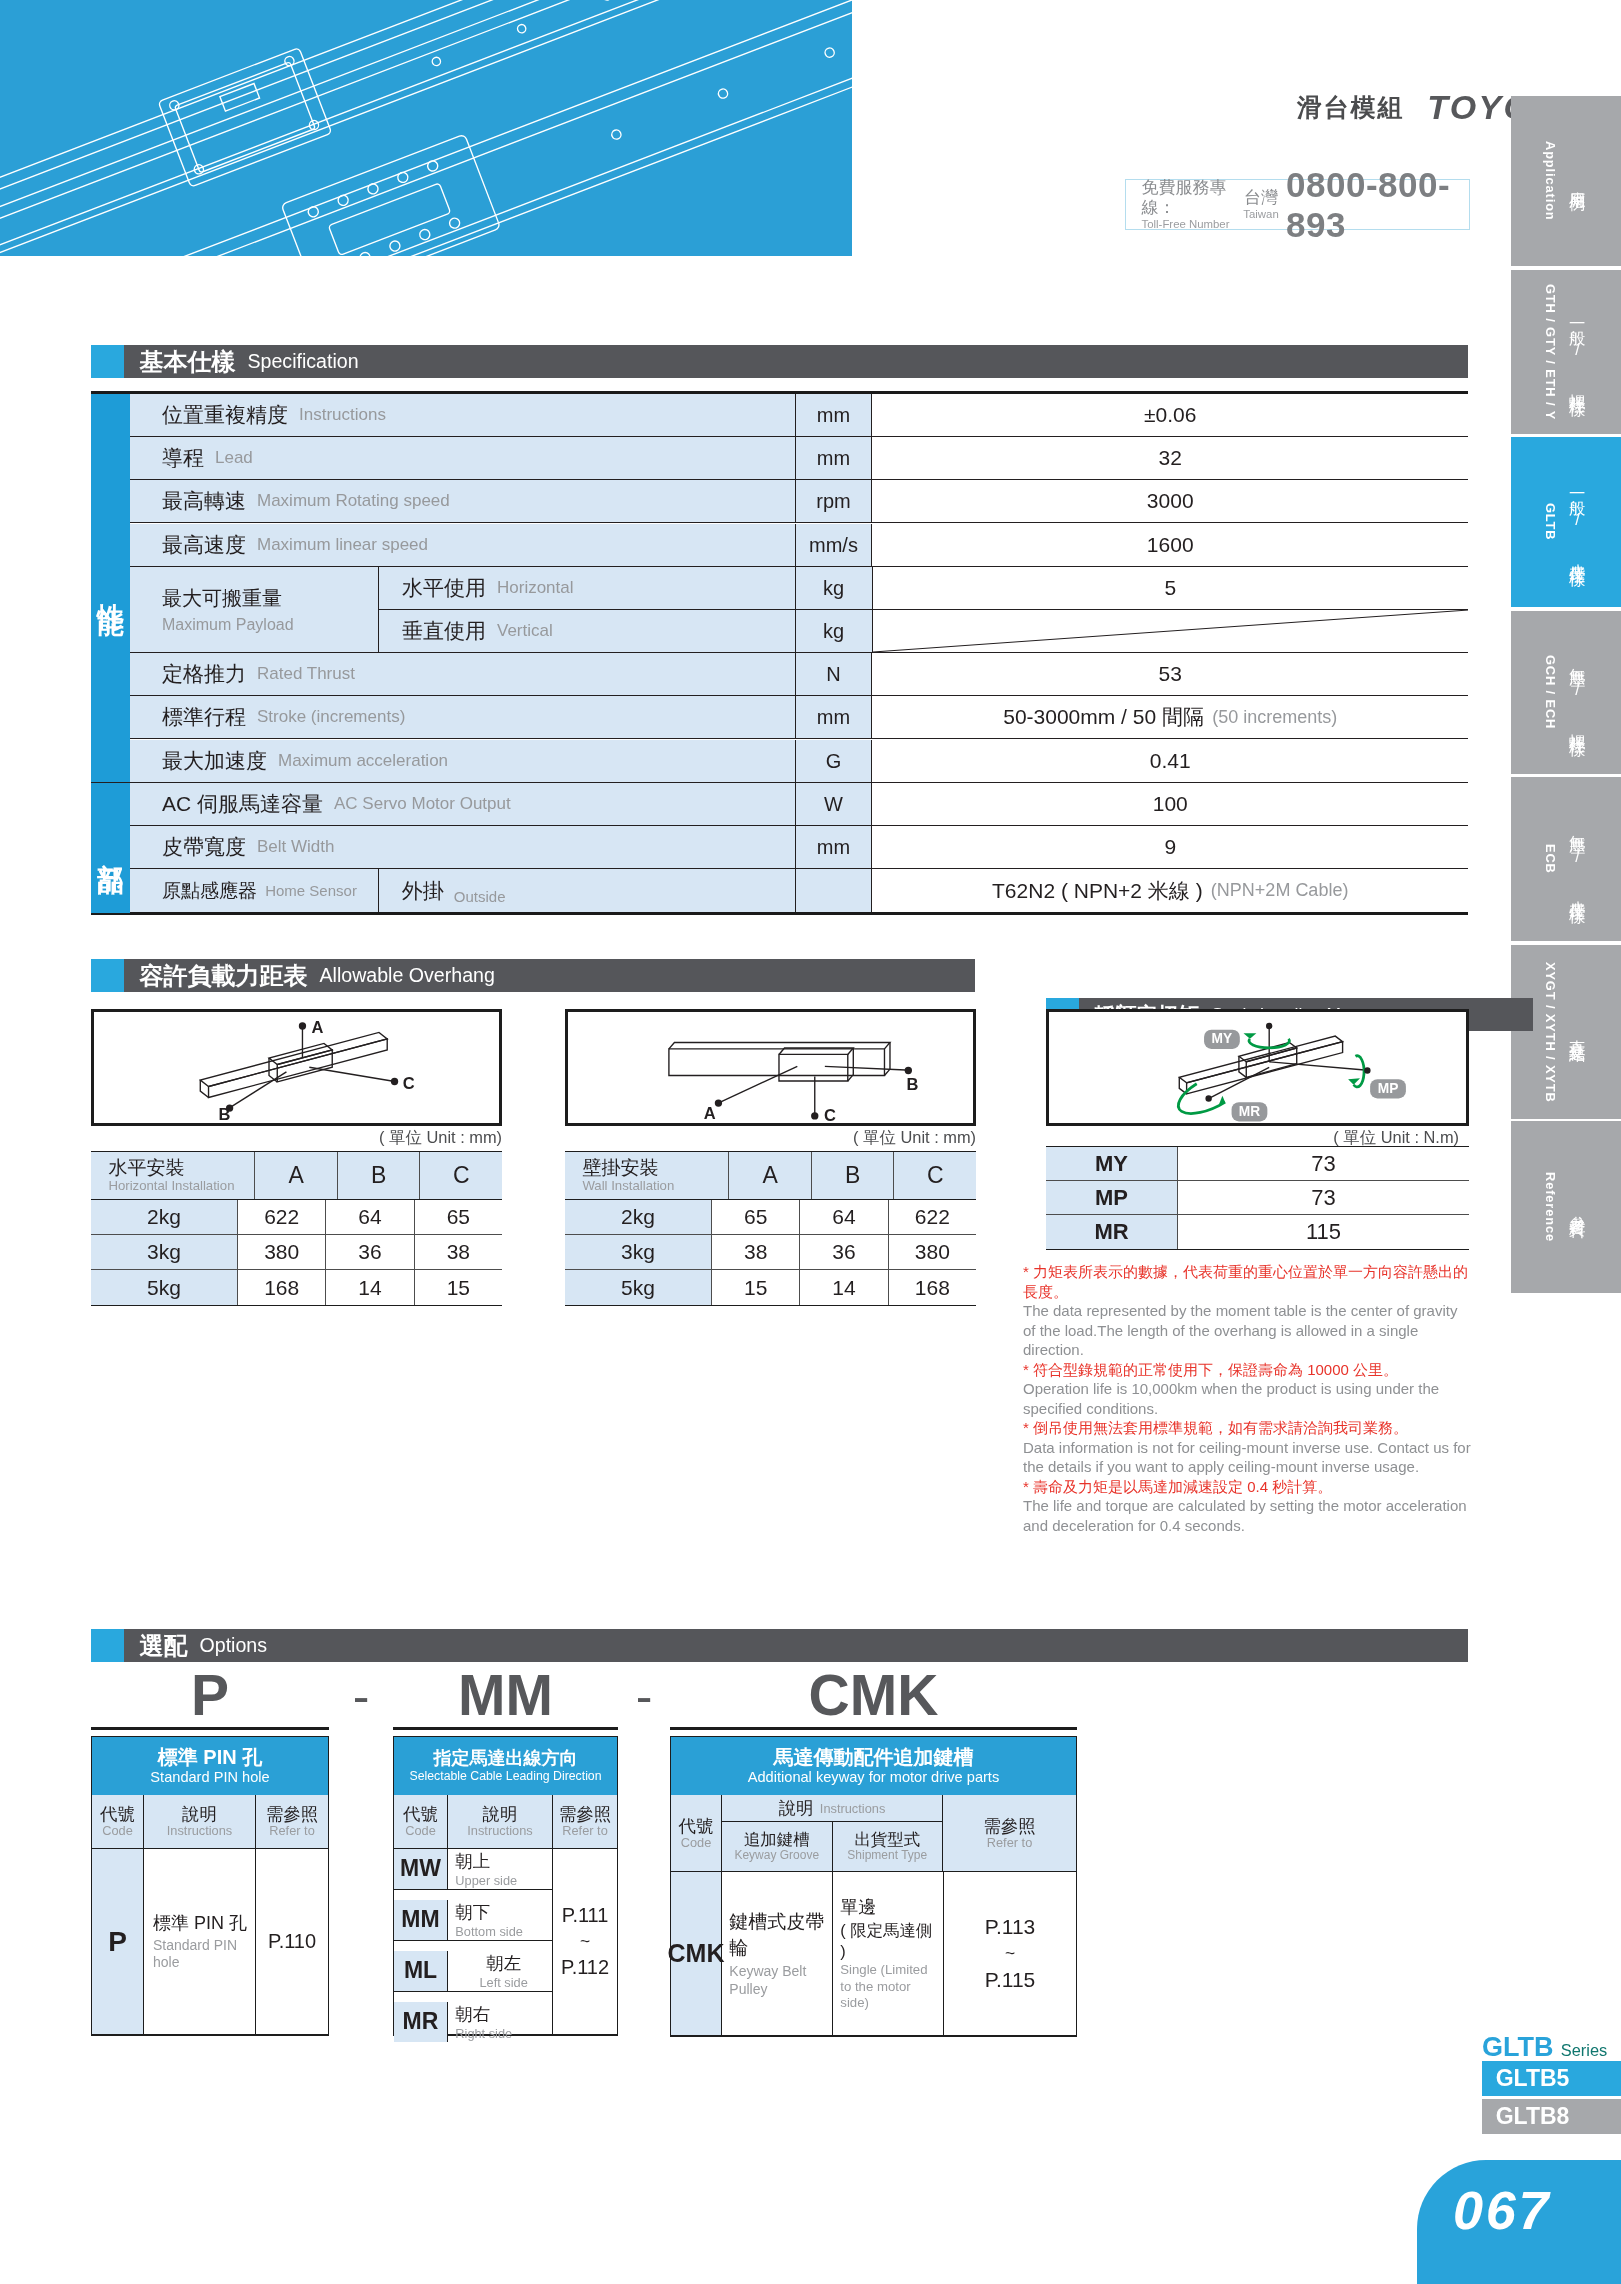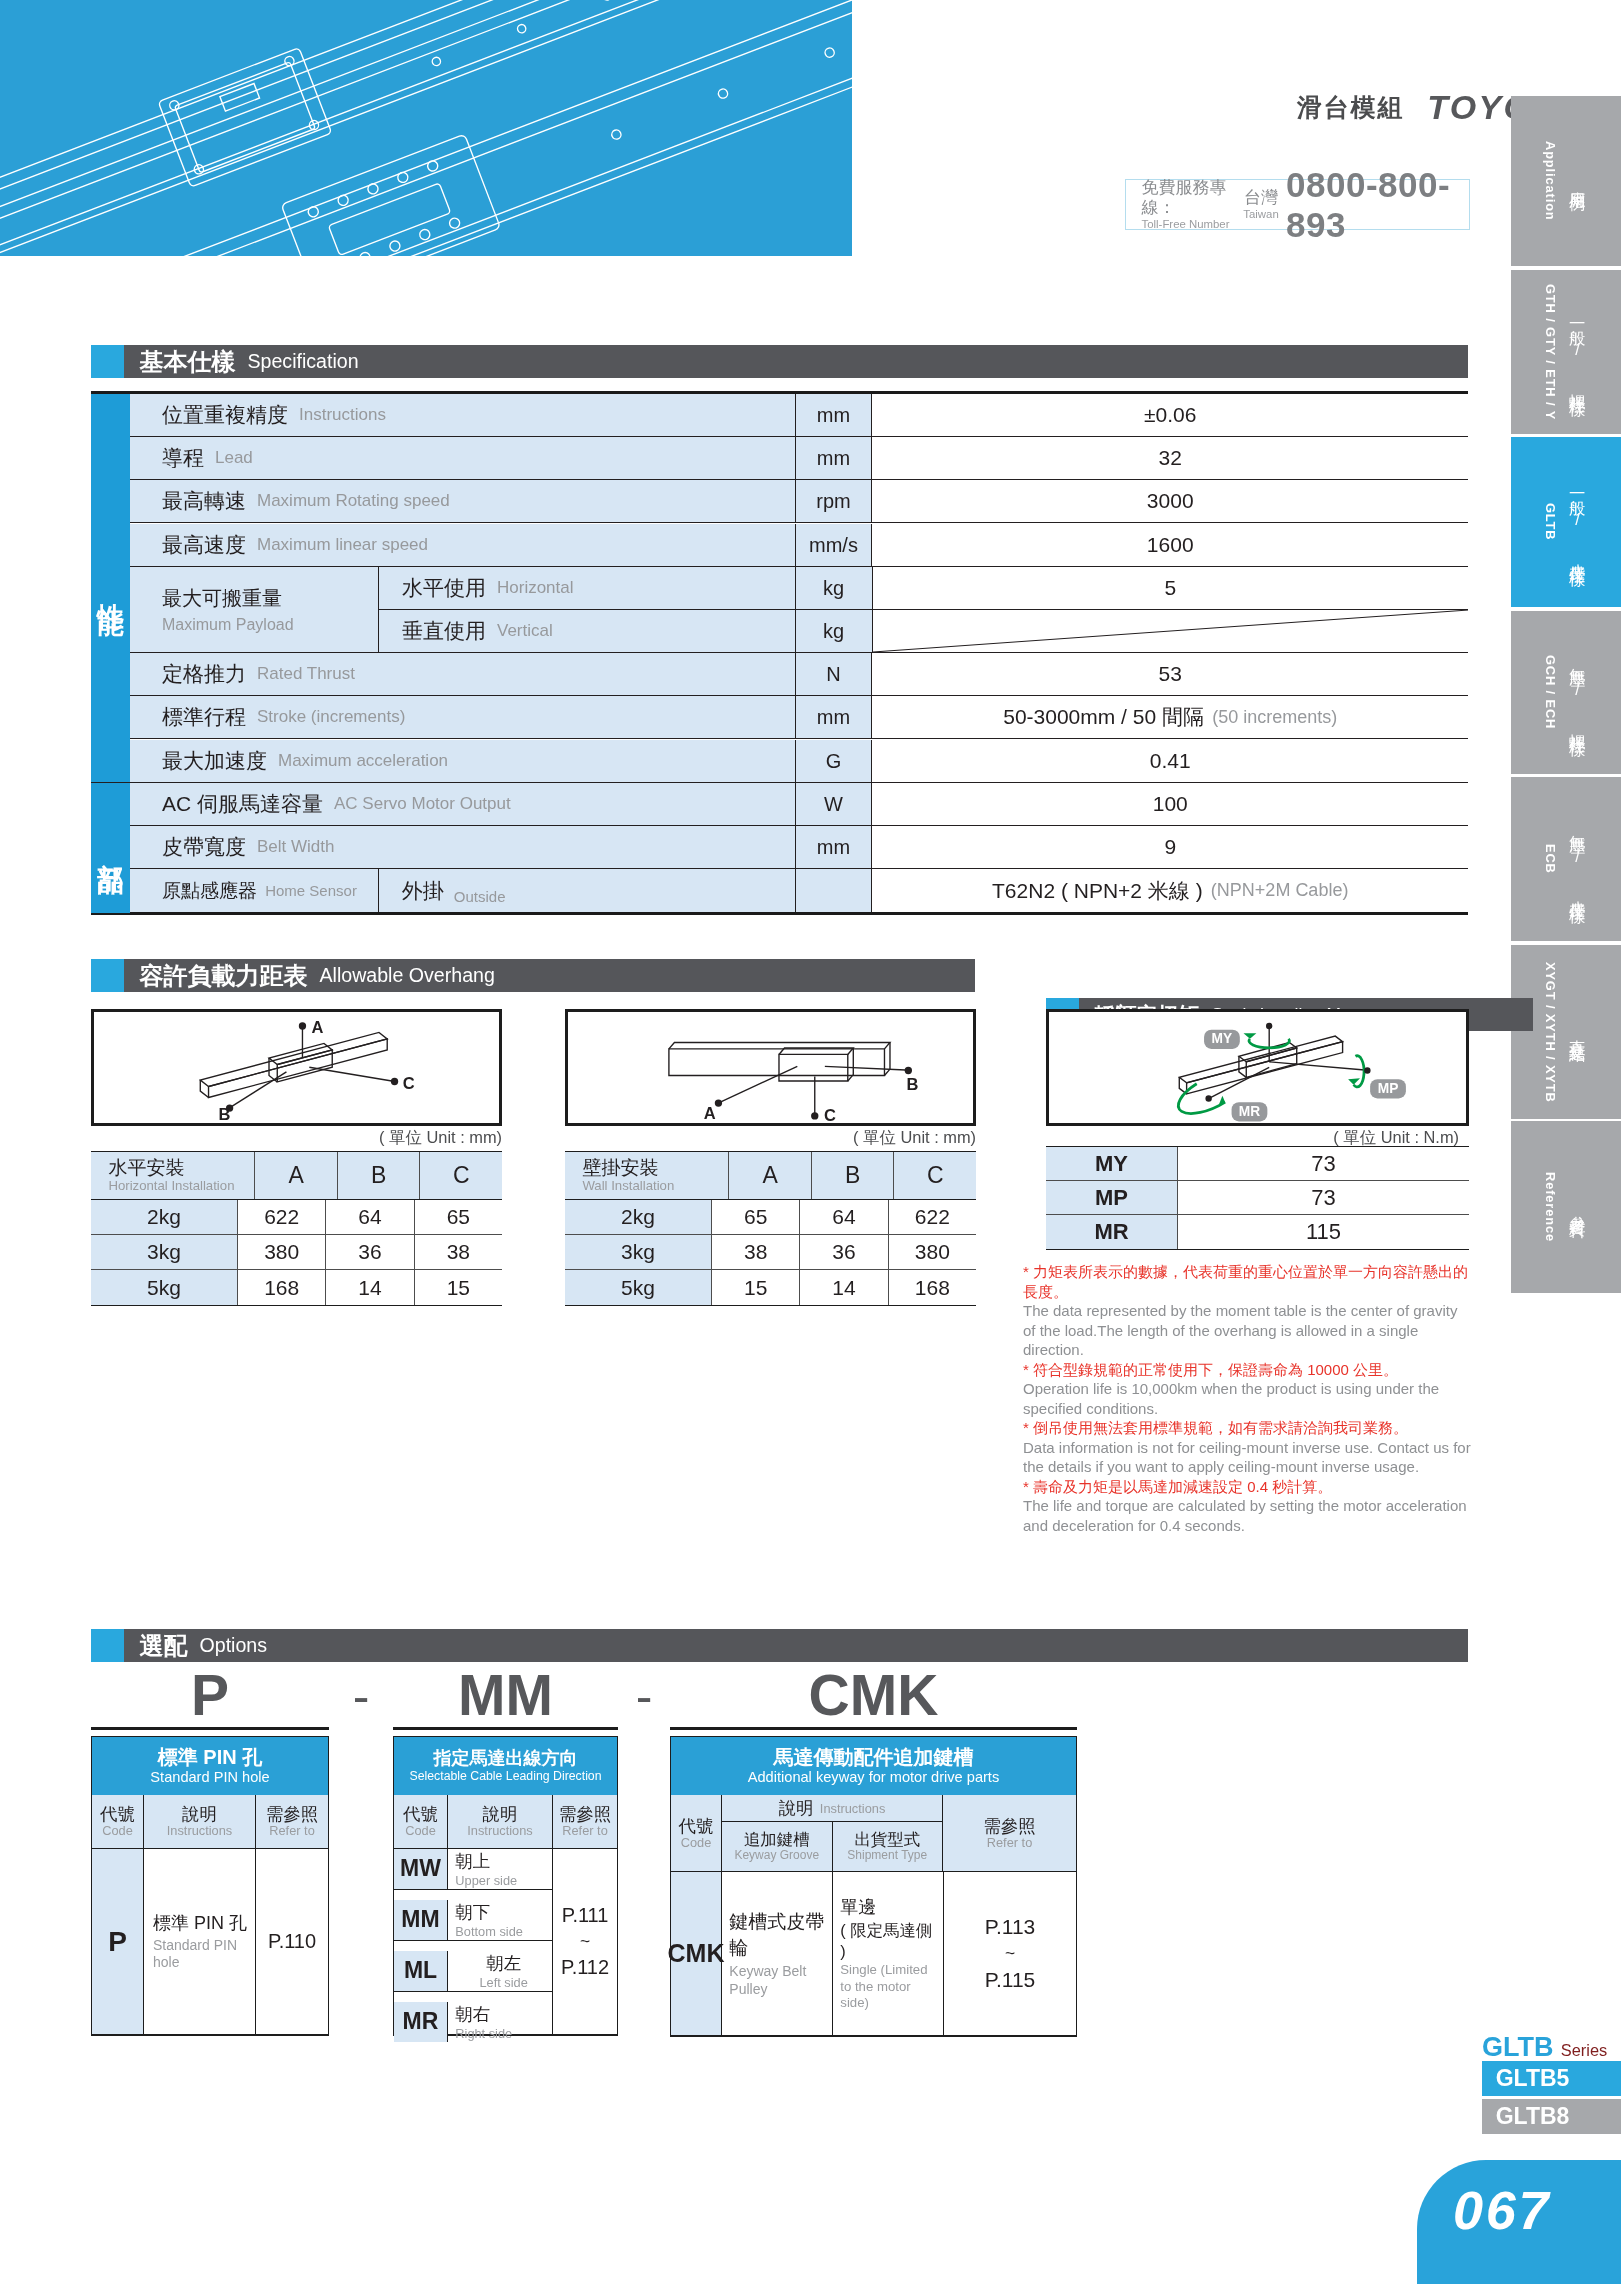--- a/index.html
+++ b/index.html
@@ -113,21 +113,21 @@
   .bordl{border-left:0.9px solid #1d1d1d;box-sizing:border-box;}
   .instr-zh{font-size:18px;color:#231f20;}
   .instr-en{font-size:14px;color:#9a9c9f;line-height:1.25;}
   .ref-cell{display:flex;flex-direction:column;align-items:center;justify-content:center;gap:3.7px;font-size:20px;}
   .brow{display:flex;height:46px;border-bottom:0.9px solid #1d1d1d;box-sizing:border-box;}
   .brow.last{border-bottom:none;}
 
   
   #series-title{left:1482px;top:2032px;display:flex;align-items:baseline;gap:7.3px;}
   .series-main{font-size:27px;font-weight:700;color:#29a3da;}
-  .series-suffix{font-size:16.4px;color:#7f1d1d;}
+  .series-suffix{font-size:16.4px;color:#0f766e;}
   .ftab{left:1482px;width:139px;height:35px;display:flex;align-items:center;padding-left:13.7px;
         box-sizing:border-box;color:#fff;font-size:23px;font-weight:700;}
   #badge{left:1417px;top:2160px;width:204px;height:124px;background:#29a3da;border-top-left-radius:69px;}
   #badge span{position:absolute;left:36px;top:19px;font-size:54px;font-weight:800;color:#fff;letter-spacing:2.7px;font-style:italic;}
 </style>
 </head>
 <body>
 
 <div class="abs" id="illustration">
   <svg viewBox="0 0 1865 560" preserveAspectRatio="none">

